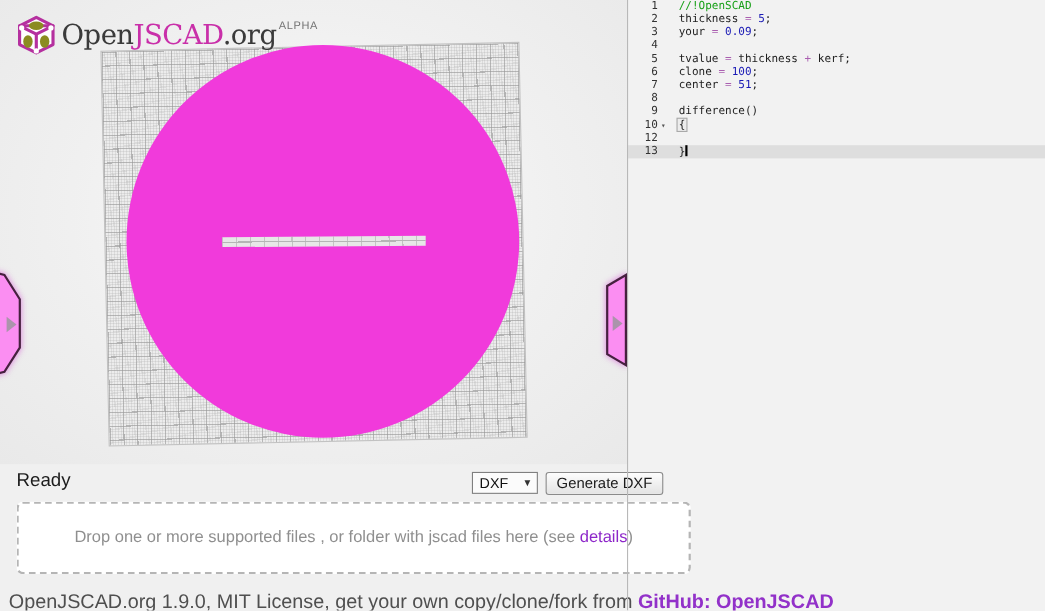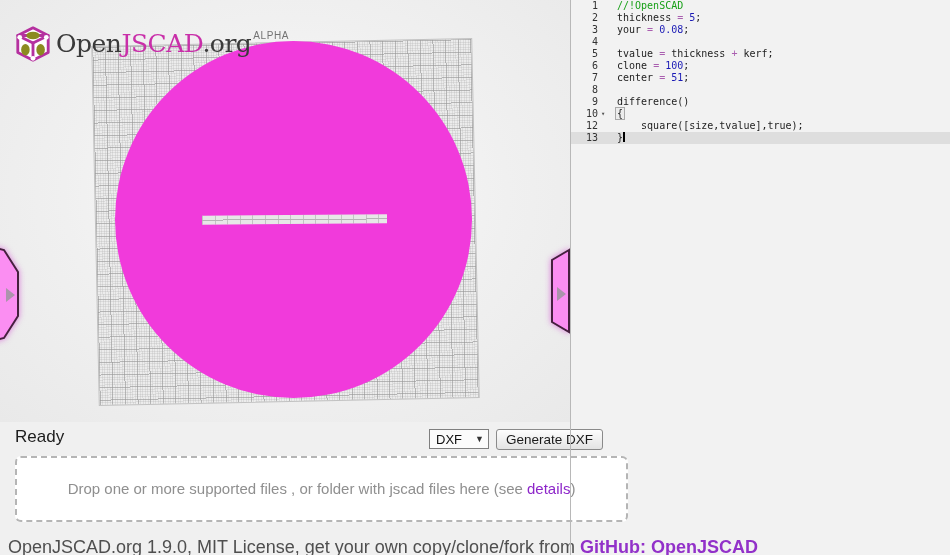--- a/index.html
+++ b/index.html
@@ -30,21 +30,21 @@
 
   
   .tab-svg{position:absolute;overflow:visible;filter:drop-shadow(0 0 3px rgba(214,100,214,.85));}
   .tab-shape{fill:var(--tab,#fb8ef2);stroke:#46203f;stroke-width:2;}
   .tab-arrow{fill:#ab94ab;}
 
   
   .divider{position:absolute;left:570px;top:0;width:1px;height:555px;background:#b8b8b8;z-index:60;}
 
   
-  .logo{position:absolute;left:14px;top:12px;z-index:20;display:flex;align-items:flex-start;margin-top:12px;}
+  .logo{position:absolute;left:14px;top:12px;z-index:20;display:flex;align-items:flex-start;}
   .logo-cube{width:38px;height:40px;margin-right:4px;}
   .logo-text{font-family:"DejaVu Serif",serif;font-size:25px;letter-spacing:-0.5px;
              color:#3a3a3a;line-height:40px;white-space:nowrap;}
   .logo-text .jscad{color:var(--accent,#c92fa9);}
   .logo-alpha{font-size:10px;color:#737373;letter-spacing:.6px;margin:6px 0 0 2px;
               font-family:"Liberation Sans",sans-serif;}
 
   
   .status-text{position:absolute;left:15px;top:427px;font-size:17px;color:#1c1c1c;z-index:10;}
   .controls{position:absolute;left:429px;top:429px;display:flex;gap:7px;z-index:10;}
@@ -134,27 +134,27 @@
   </div>
 
   <div class="footer">
     <span>OpenJSCAD.org 1.9.0, MIT License, get your own copy/clone/fork from </span><a href="#">GitHub: OpenJSCAD</a>
   </div>
 
   <div class="editor">
     <div>
         <div class="line-row"><div class="gutter-cell"><span class="gutter-num">1</span><span class="gutter-fold"></span></div><div class="code-cell"><span class="tok-c">//!OpenSCAD</span></div></div>
         <div class="line-row"><div class="gutter-cell"><span class="gutter-num">2</span><span class="gutter-fold"></span></div><div class="code-cell"><span>thickness </span><span class="tok-o">=</span><span> </span><span class="tok-num">5</span><span>;</span></div></div>
-        <div class="line-row"><div class="gutter-cell"><span class="gutter-num">3</span><span class="gutter-fold"></span></div><div class="code-cell"><span>your </span><span class="tok-o">=</span><span> </span><span class="tok-num">0.08</span><span>;</span></div></div>
+        <div class="line-row"><div class="gutter-cell"><span class="gutter-num">3</span><span class="gutter-fold"></span></div><div class="code-cell"><span>your </span><span class="tok-o">=</span><span> </span><span class="tok-num">0.09</span><span>;</span></div></div>
         <div class="line-row"><div class="gutter-cell"><span class="gutter-num">4</span><span class="gutter-fold"></span></div><div class="code-cell"></div></div>
         <div class="line-row"><div class="gutter-cell"><span class="gutter-num">5</span><span class="gutter-fold"></span></div><div class="code-cell"><span>tvalue </span><span class="tok-o">=</span><span> thickness </span><span class="tok-o">+</span><span> kerf;</span></div></div>
         <div class="line-row"><div class="gutter-cell"><span class="gutter-num">6</span><span class="gutter-fold"></span></div><div class="code-cell"><span>clone </span><span class="tok-o">=</span><span> </span><span class="tok-num">100</span><span>;</span></div></div>
         <div class="line-row"><div class="gutter-cell"><span class="gutter-num">7</span><span class="gutter-fold"></span></div><div class="code-cell"><span>center </span><span class="tok-o">=</span><span> </span><span class="tok-num">51</span><span>;</span></div></div>
         <div class="line-row"><div class="gutter-cell"><span class="gutter-num">8</span><span class="gutter-fold"></span></div><div class="code-cell"></div></div>
         <div class="line-row"><div class="gutter-cell"><span class="gutter-num">9</span><span class="gutter-fold"></span></div><div class="code-cell"><span>difference()</span></div></div>
         <div class="line-row"><div class="gutter-cell"><span class="gutter-num">10</span><span class="gutter-fold">▾</span></div><div class="code-cell"><span class="tok-b">{</span></div></div>
-        <div class="line-row"><div class="gutter-cell"><span class="gutter-num">12</span><span class="gutter-fold"></span></div><div class="code-cell"><span>    square([size,tvalue],true);</span></div></div>
+        <div class="line-row"><div class="gutter-cell"><span class="gutter-num">12</span><span class="gutter-fold"></span></div></div>
         <div class="line-row active"><div class="gutter-cell"><span class="gutter-num">13</span><span class="gutter-fold"></span></div><div class="code-cell"><span>}</span><span class="caret-bar"></span></div></div>
       </div>
   </div>
 
   <div class="divider"></div>
 </div>
 
 </body></html>

